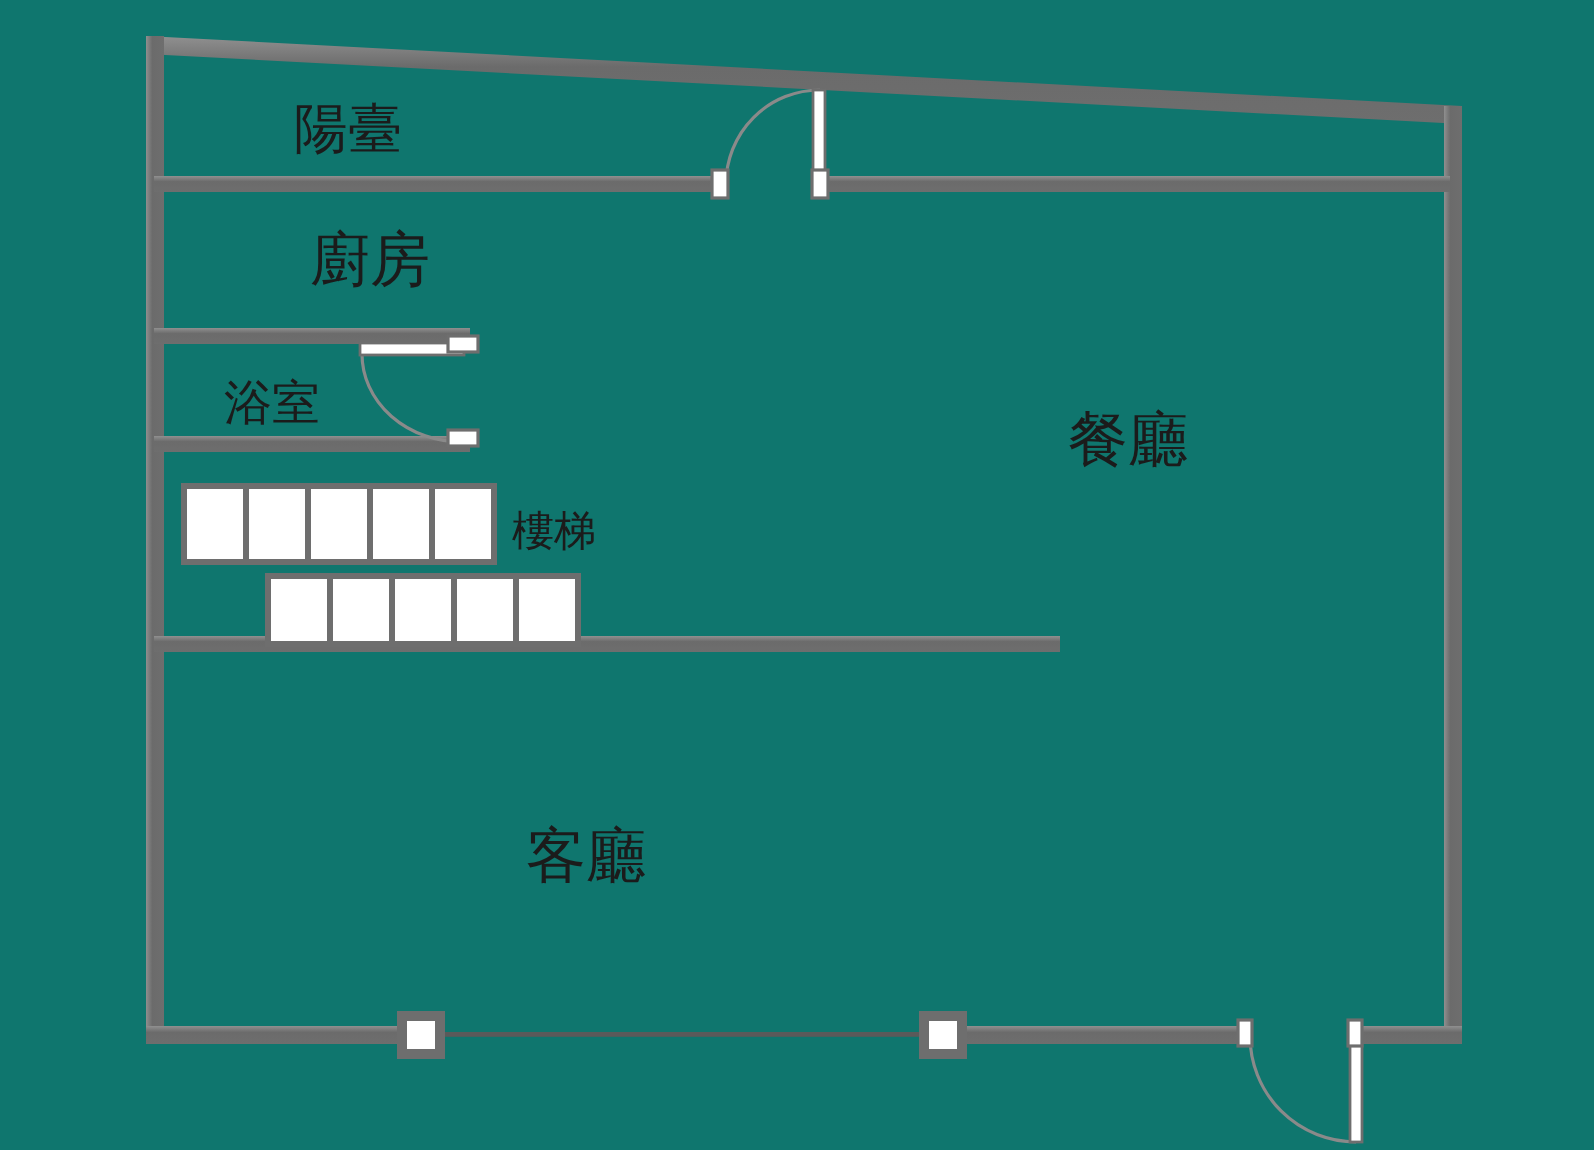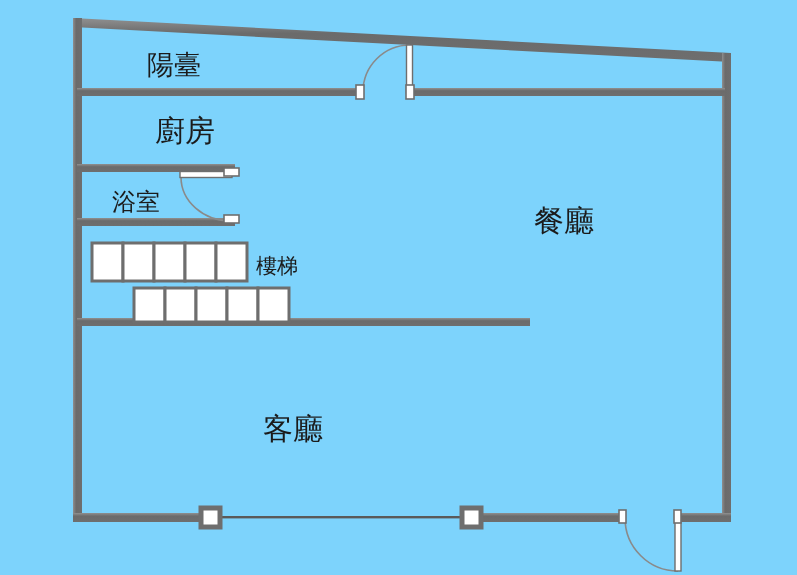--- a/index.html
+++ b/index.html
@@ -13,21 +13,21 @@
     font-family: "DejaVu Sans", "Liberation Sans", sans-serif;
     overflow: hidden;
     position: relative;
   }
   #floorplan-root {
     position: absolute;
     left: 0;
     top: 0;
     width: 797px;
     height: 575px;
-    background: #7dd3fc;
+    background: #0f766e;
   }
   svg#plan-svg {
     display: block;
     width: 797px;
     height: 575px;
   }
   .room-label {
     font-family: "DejaVu Sans", "Liberation Sans", sans-serif;
     fill: #1b1b1b;
     text-anchor: middle;

